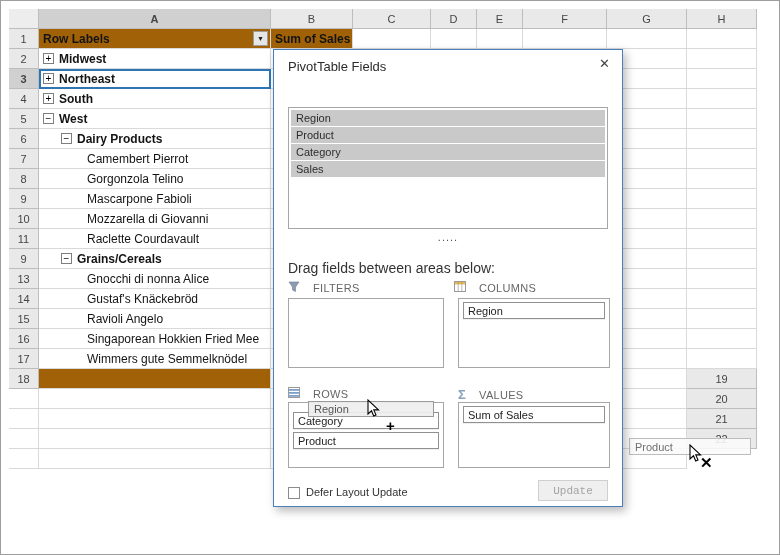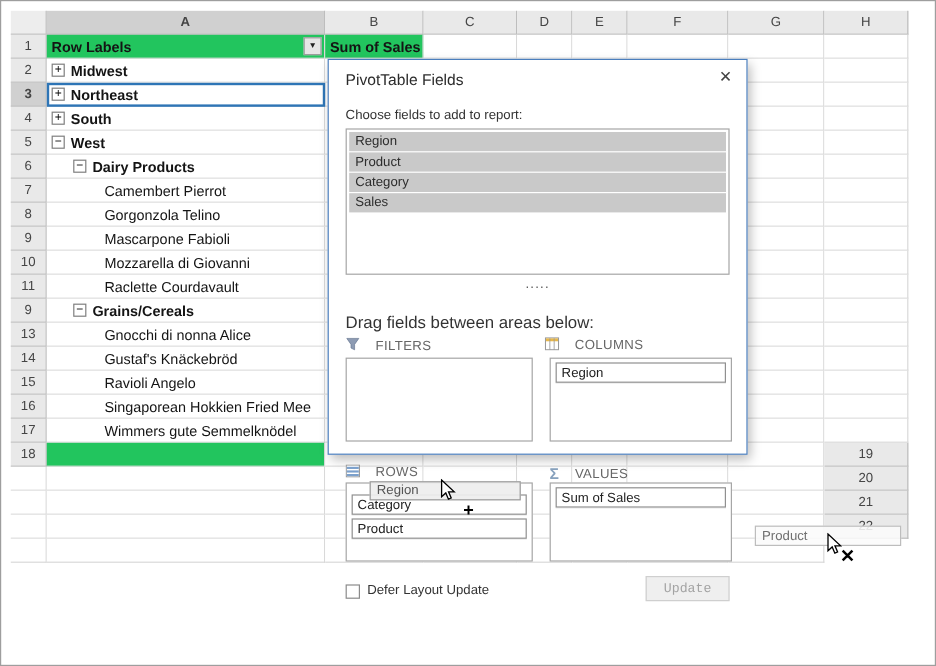--- a/index.html
+++ b/index.html
@@ -10,32 +10,32 @@
   
   .sheet{position:absolute;left:8px;top:8px;display:grid;
     grid-template-columns:30px 232px 82px 78px 46px 46px 84px 80px 70px;
     grid-template-rows:20px repeat(22,20px);}
   .hcell{background:#e9e9e9;border-right:1px solid #bdbdbd;border-bottom:1px solid #bdbdbd;
     font-size:11px;color:#454545;display:flex;align-items:center;justify-content:center}
   .hcell.hl{background:#d0d0d0;font-weight:bold}
   .corner{background:#ededed}
   .cell{position:relative;background:#fff;border-right:1px solid #d9d9d9;border-bottom:1px solid #d9d9d9;
     font-size:12px;color:#141414;display:flex;align-items:center;padding-left:4px;white-space:nowrap;overflow:hidden}
-  .cell.blue{background:#22c55e}
+  .cell.blue{background:#a16207}
   .cell.sel{outline:2px solid #2e75b6;outline-offset:-2px;z-index:2;overflow:visible}
   .cell.lv1{padding-left:22px}
   .cell.lv2{padding-left:48px}
   .b{font-weight:bold}
   .glyph{width:11px;height:11px;border:1px solid #7f7f7f;background:#fff;font-size:10px;
     display:inline-flex;align-items:center;justify-content:center;line-height:9px;margin-right:5px;flex:0 0 auto;color:#000}
   .filterbtn{position:absolute;right:2px;top:2px;width:15px;height:15px;background:#e6e6e6;
     border:1px solid #9c9c9c;display:flex;align-items:center;justify-content:center;font-size:7px;color:#222}
 
   
-  .panel{position:absolute;left:272px;top:48px;width:350px;height:330px;background:#fff;
+  .panel{position:absolute;left:272px;top:48px;width:350px;height:458px;background:#fff;
     border:1px solid #4a7ebd;box-shadow:3px 4px 9px rgba(0,0,0,.28);z-index:10}
   .ptitle{position:absolute;left:14px;top:9px;font-size:13px;color:#2b2b2b}
   .pclose{position:absolute;right:12px;top:6px;font-size:13px;color:#444}
   .choose{position:absolute;left:14px;top:40px;font-size:11px;color:#333}
   .fieldlist{position:absolute;left:14px;top:57px;right:14px;height:122px;border:1px solid #a6a6a6;
     background:#fff;padding:2px;overflow:hidden}
   .fitem{height:16px;background:#c9c9c9;margin-bottom:1px;font-size:11px;color:#2d2d2d;
     display:flex;align-items:center;padding-left:5px}
   .dots{position:absolute;left:0;right:0;top:181px;text-align:center;font-size:11px;color:#555;letter-spacing:1px}
   .draglabel{position:absolute;left:14px;top:210px;font-size:14px;color:#333}
@@ -323,21 +323,20 @@
       <div class="cell"></div>
       <div class="cell"></div>
       <div class="cell"></div>
       <div class="cell"></div>
       <div class="cell"></div>
     </div>
 
   <div class="panel">
     <div class="ptitle">PivotTable Fields</div>
     <div class="pclose">✕</div>
-    <div class="choose">Choose fields to add to report:</div>
     <div class="fieldlist" id="fieldList">
         <div class="fitem">Region</div>
         <div class="fitem">Product</div>
         <div class="fitem">Category</div>
         <div class="fitem">Sales</div>
       </div>
     <div class="dots">.....</div>
     <div class="draglabel">Drag fields between areas below:</div>
 
     <div class="arealabel" id="lbl-filters">

